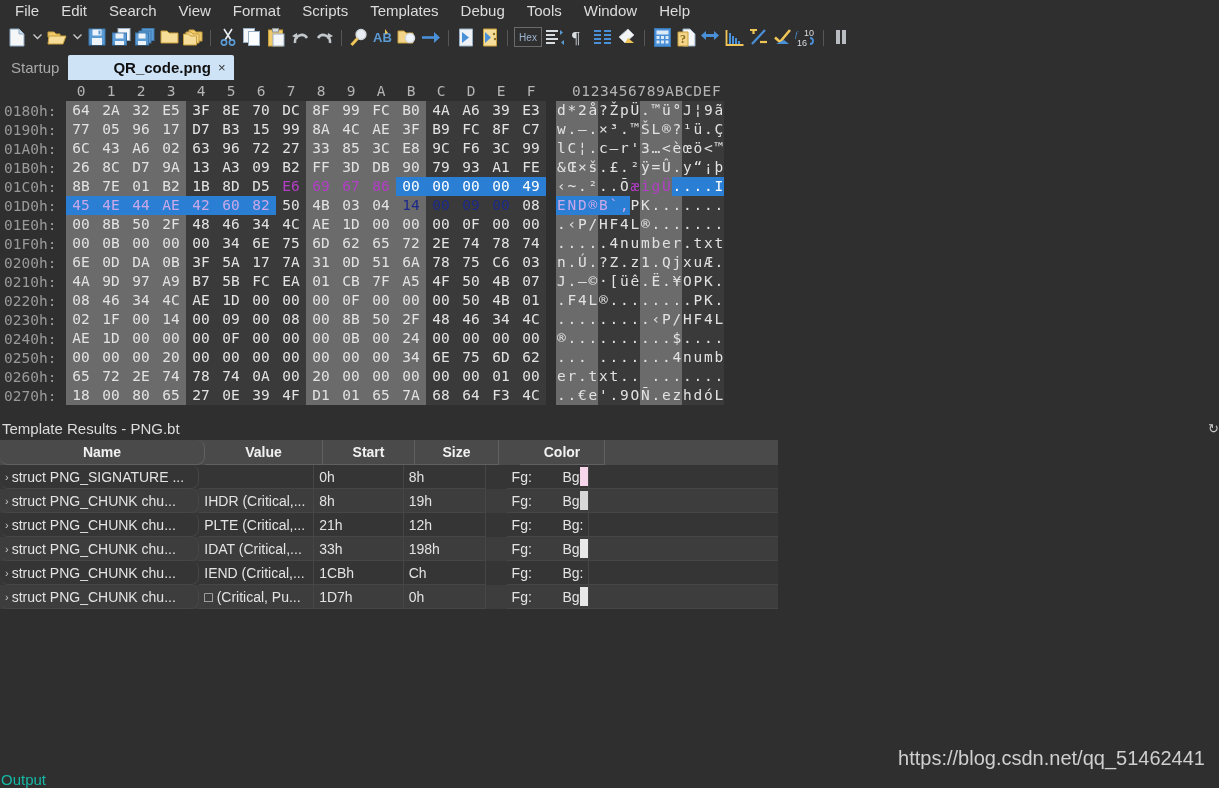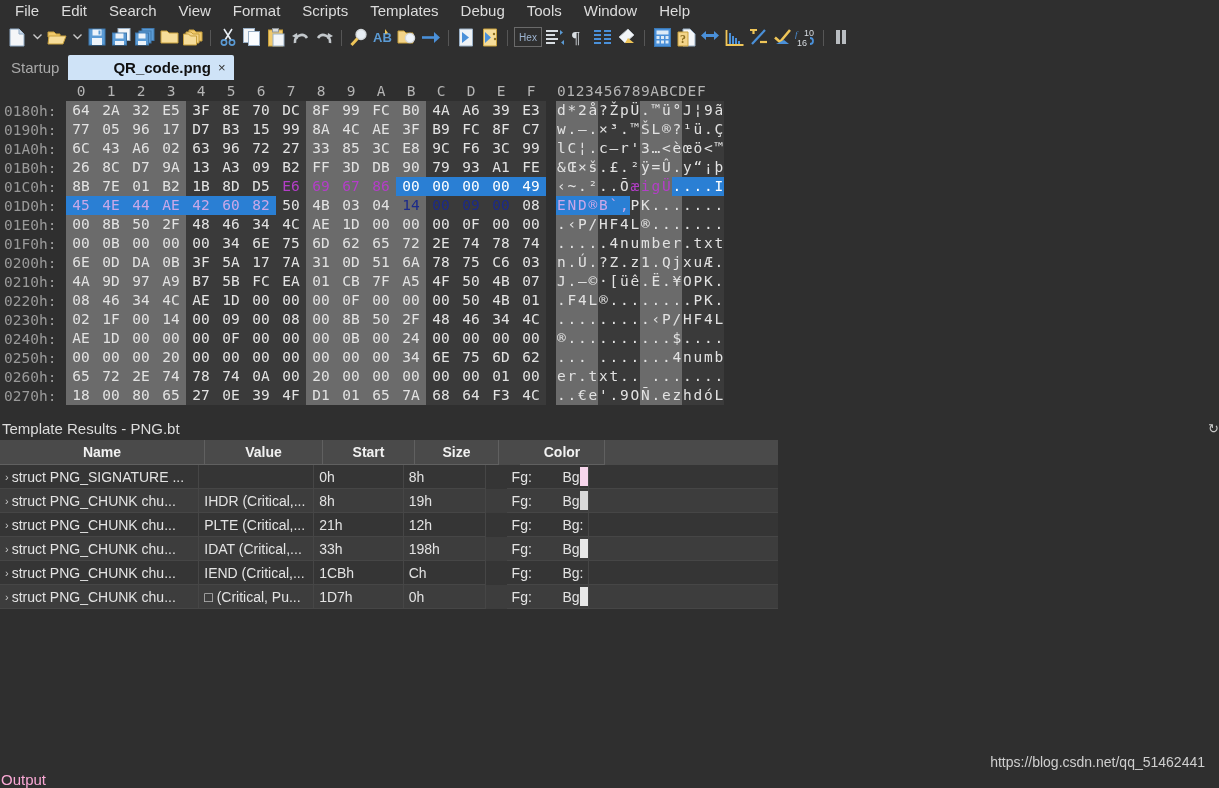--- a/index.html
+++ b/index.html
@@ -68,21 +68,21 @@
   }
   .hexhdr {
     height: 21px; display: flex; align-items: center;
     color: #b4b4b4; background: #2f2f2f;
   }
   .hexhdr .hh-off { width: 66px; }
   .hexhdr .hh-cols { display: flex; }
   .hexhdr .hh-cols span {
     width: 30px; text-align: center; letter-spacing: 0;
   }
-  .hexhdr .hh-ascii { margin-left: 11px; color: #b4b4b4; letter-spacing: 0.6px; }
+  .hexhdr .hh-ascii { margin-left: 26px; color: #b4b4b4; letter-spacing: 0.6px; }
 
   .hexrow { display: flex; height: 19px; align-items: center; }
   .off { width: 66px; color: #9a9a9a; padding-left: 4px; }
   .bytes { display: flex; }
   .b {
     width: 30px; text-align: center; color: #e2e2e2;
     height: 19px; line-height: 19px;
   }
   .grp-even { background: #6b6b6b; }
   .grp-odd  { background: #3a3a3a; }
@@ -113,42 +113,42 @@
   .thead { height: 25px; background: #4a4a4a; }
   .thead .cell {
     color: #f1f1f1; font-weight: bold; justify-content: center;
     border-right: 1px solid #606060; border-bottom: 1px solid #606060;
   }
   .cell {
     display: flex; align-items: center; color: #e3e3e3;
     padding: 0 5px; overflow: hidden; white-space: nowrap;
     border-right: 1px solid #464646; border-bottom: 1px solid #464646;
   }
-  .c-name { width: 205px; }
+  .c-name { width: 205px; border-radius: 8px; }
   .c-val  { width: 118px; }
   .c-start{ width: 92px; }
   .c-size { width: 84px; }
   .c-color{ width: 85px; position: relative; margin-left: 21px; }
   .c-cmt  { width: 194px; border-right: none; }
   .row-alt { background: #3d3d3d; }
   .arrow { color: #c8c8c8; font-size: 11px; margin-right: 3px; }
   .fgbg { display: flex; width: 100%; justify-content: space-between; padding-right: 0; text-align: center; }
   .swatch {
     position: absolute; right: 0; top: 2px;
     width: 8px; height: 19px;
   }
 
   
   .watermark {
     position: absolute; right: 14px; bottom: 18px;
-    color: #cfcfcf; font-size: 14px; font-family: "Liberation Sans", sans-serif;
+    color: #cfcfcf; font-size: 20px; font-family: "Liberation Sans", sans-serif;
   }
   .outlbl {
     position: absolute; left: 0; bottom: 0;
-    color: #f9a8d4; font-size: 15px; padding-left: 1px;
+    color: #14b8a6; font-size: 15px; padding-left: 1px;
   }
 </style>
 </head>
 <body>
 
 <div id="app">
 
   <div class="menubar">
     <div class="menu-item">File</div>
     <div class="menu-item">Edit</div>

